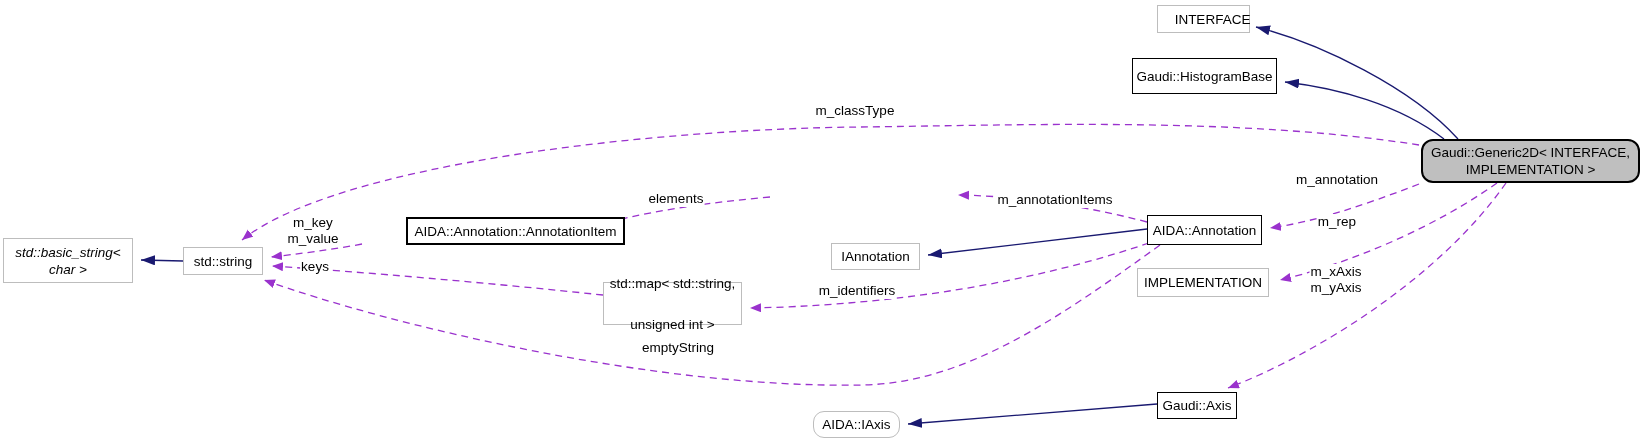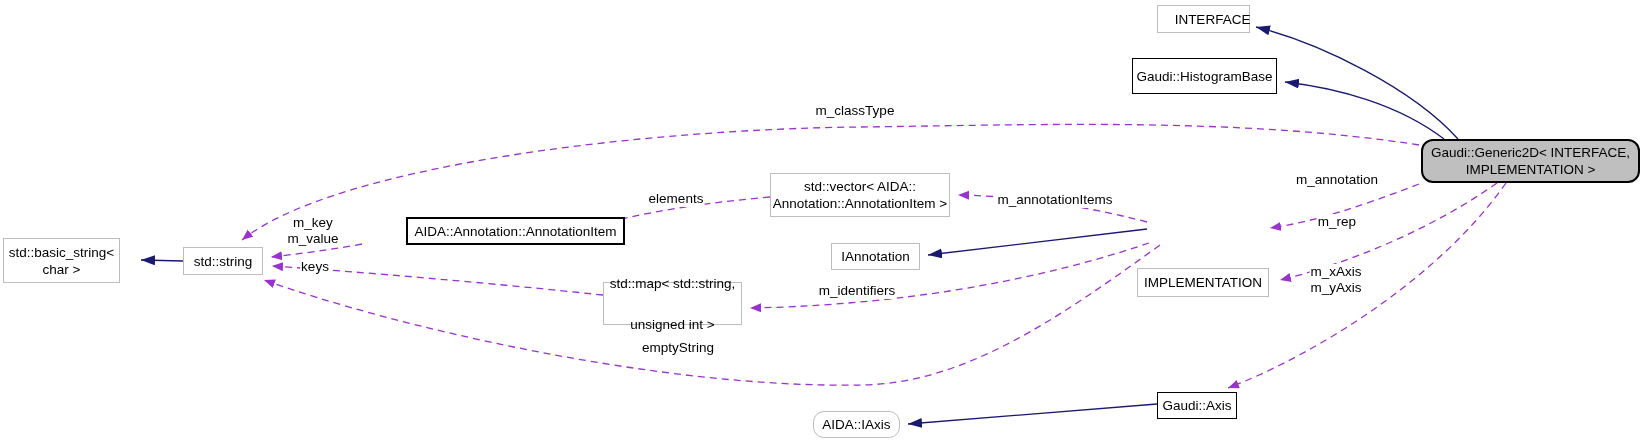--- a/index.html
+++ b/index.html
@@ -63,43 +63,42 @@
 
   <div class="node doc" style="left:1132px;top:58px;width:145px;height:36px;">
     <span>Gaudi::HistogramBase</span>
   </div>
 
   <div class="node main" style="left:1421px;top:139px;width:219px;height:44px;border-radius:12px;">
     <span>Gaudi::Generic2D&lt; INTERFACE,</span>
     <span>IMPLEMENTATION &gt;</span>
   </div>
 
+  <div class="node doc" style="left:1147px;top:215px;width:115px;height:30px;">
+    <span>AIDA::Annotation</span>
+  </div>
 
   <div class="node ext" style="left:1137px;top:268px;width:132px;height:29px;">
     <span>IMPLEMENTATION</span>
   </div>
 
   <div class="node ext" style="left:831px;top:243px;width:89px;height:27px;">
     <span>IAnnotation</span>
   </div>
 
-  <div class="node ext" style="left:770px;top:173px;width:180px;height:44px;">
-    <span>std::vector&lt; AIDA::</span>
-    <span>Annotation::AnnotationItem &gt;</span>
-  </div>
 
   <div class="node doc-bold" style="left:364px;top:217px;width:219px;height:28px;margin-left:42px;">
     <span>AIDA::Annotation::AnnotationItem</span>
   </div>
 
   <div class="node ext" style="left:183px;top:247px;width:80px;height:28px;">
     <span>std::string</span>
   </div>
 
-  <div class="node ext" style="left:3px;top:238px;width:117px;height:45px;">
+  <div class="node ext" style="left:3px;top:238px;width:130px;height:45px;font-style:italic;">
     <span>std::basic_string&lt;</span>
     <span>char &gt;</span>
   </div>
 
   <div class="node ext" style="left:603px;top:282px;width:139px;height:43px;gap:24px;">
     <span>std::map&lt; std::string,</span>
     <span>unsigned int &gt;</span>
   </div>
 
   <div class="node ext" style="left:813px;top:411px;width:87px;height:27px;border-radius:11px;">

